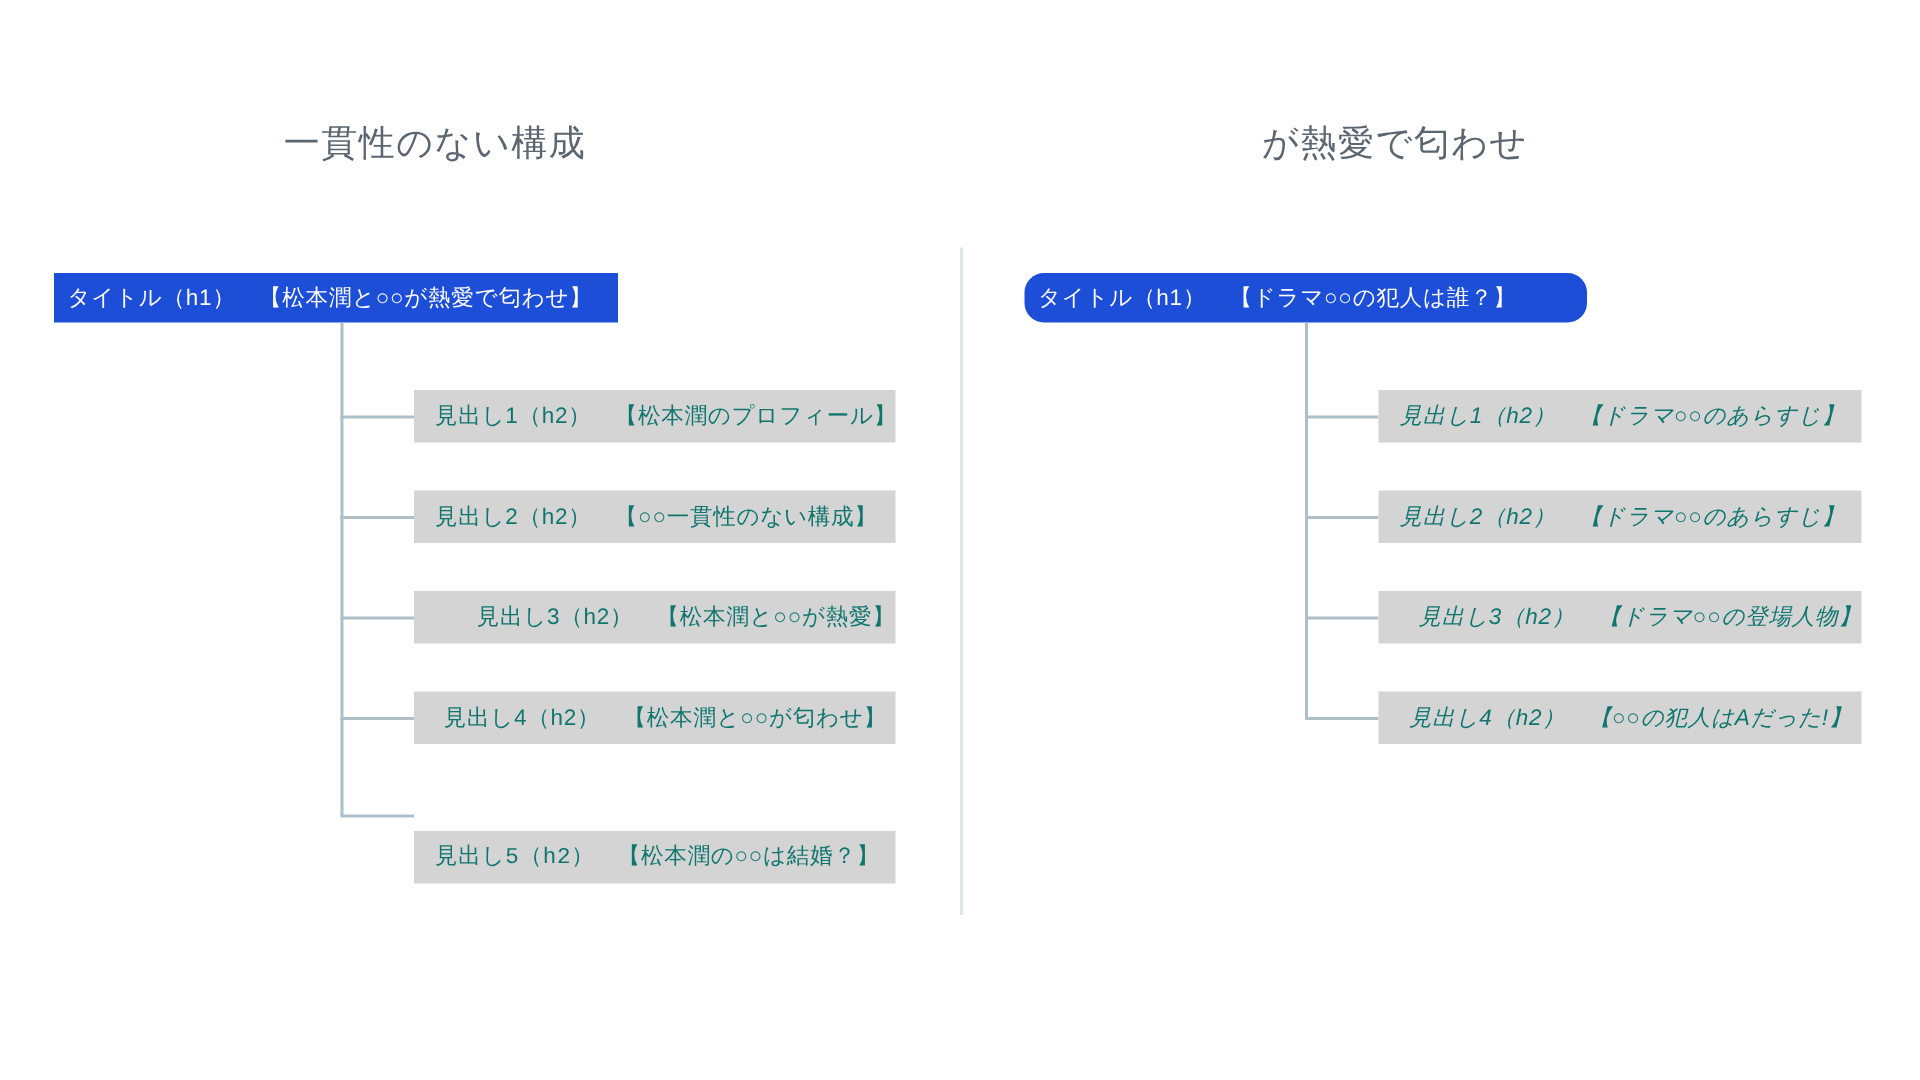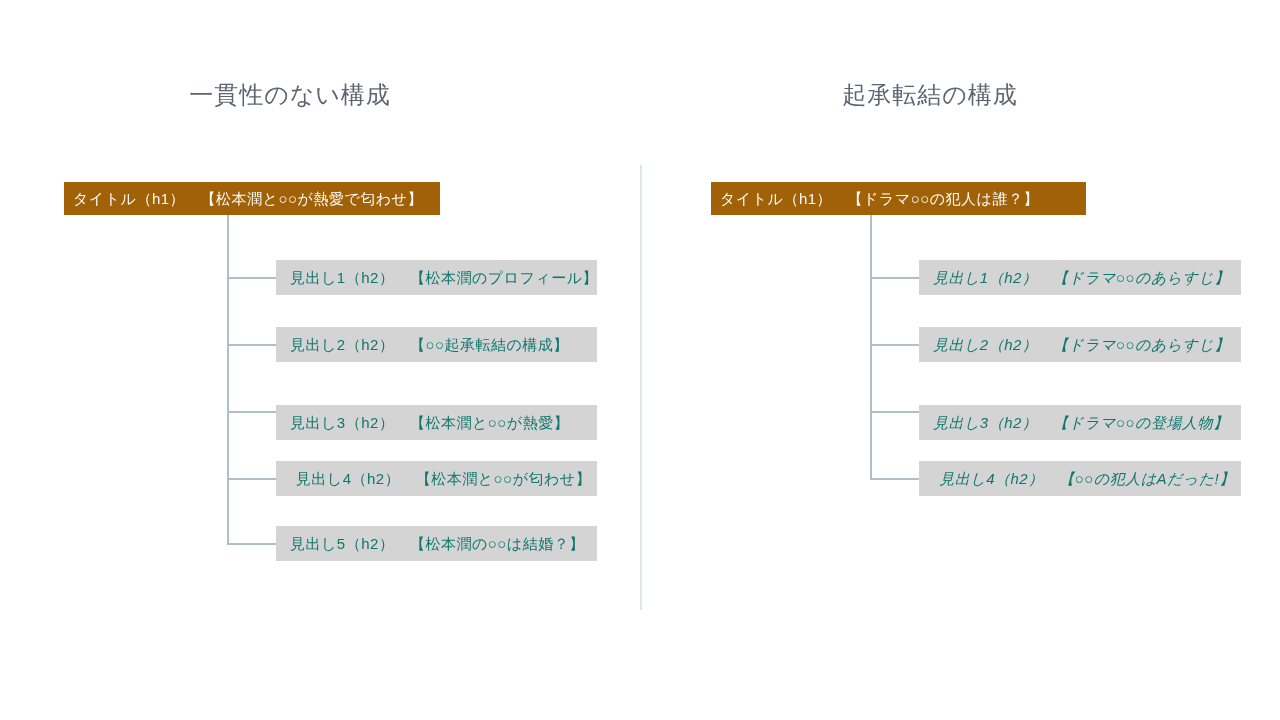--- a/index.html
+++ b/index.html
@@ -22,29 +22,28 @@
     text-align: center;
     font-size: 24px;
     color: #5c6670;
     letter-spacing: 1px;
     white-space: nowrap;
   }
   .h1box {
     position: absolute;
     top: 182px;
     height: 33px;
-    background: #a16207;
+    background: #1d4ed8;
     color: #fcfcfc;
     font-size: 15px;
     line-height: 33px;
     padding-left: 9px;
     box-sizing: border-box;
     white-space: nowrap;
     letter-spacing: 0.5px;
-    margin-left: 28px;
   }
   .h2box {
     position: absolute;
     height: 35px;
     background: #d4d4d4;
     color: #0f766e;
     font-size: 15px;
     line-height: 35px;
     padding-left: 14px;
     box-sizing: border-box;
@@ -69,30 +68,30 @@
     left: 640px;
     top: 165px;
     background: #dde6eb;
   }
   
   .p0 .h1box { left: 36px;  width: 376px; }
   .p0 .h2box { left: 276px; width: 321px; }
   .p0 .vline { left: 227px; top: 215px; height: 329px; }
   .p0 .hline { left: 227px; }
   
-  .p1 .h1box { left: 683px; width: 375px; }
+  .p1 .h1box { left: 683px; width: 375px; border-radius: 13px; }
   .p1 .h2box { left: 919px; width: 322px; font-style: italic; }
   .p1 .vline { left: 870px; top: 215px; height: 264px; }
   .p1 .hline { left: 870px; }
   
   .row0 { top: 260px; }
   .row1 { top: 327px; }
-  .row2 { top: 405px; }
+  .row2 { top: 394px; text-align: right; }
   .row3 { top: 461px; text-align: center; }
-  .row4 { top: 526px; }
+  .row4 { top: 554px; font-family: Liberation Mono, monospace; }
   .b0 { top: 277px; }
   .b1 { top: 344px; }
   .b2 { top: 411px; }
   .b3 { top: 478px; }
   .b4 { top: 543px; }
   .t0 { left: 50px; }
   .t1 { left: 690px; }
 </style>
 </head>
 <body>
@@ -105,30 +104,30 @@
     <div class="h1box">タイトル（h1）　【松本潤と○○が熱愛で匂わせ】</div>
 
     <div class="vline"></div>
     <div class="hline b0"></div>
     <div class="hline b1"></div>
     <div class="hline b2"></div>
     <div class="hline b3"></div>
     <div class="hline b4"></div>
 
     <div class="h2box row0">見出し1（h2）　【松本潤のプロフィール】</div>
-    <div class="h2box row1">見出し2（h2）　【○○起承転結の構成】</div>
+    <div class="h2box row1">見出し2（h2）　【○○一貫性のない構成】</div>
     <div class="h2box row2">見出し3（h2）　【松本潤と○○が熱愛】</div>
     <div class="h2box row3">見出し4（h2）　【松本潤と○○が匂わせ】</div>
     <div class="h2box row4">見出し5（h2）　【松本潤の○○は結婚？】</div>
   </div>
 
   <div class="divider"></div>
 
   <div class="p1">
-    <div class="section-title t1">起承転結の構成</div>
+    <div class="section-title t1">が熱愛で匂わせ</div>
 
     <div class="h1box">タイトル（h1）　【ドラマ○○の犯人は誰？】</div>
 
     <div class="vline"></div>
     <div class="hline b0"></div>
     <div class="hline b1"></div>
     <div class="hline b2"></div>
     <div class="hline b3"></div>
 
     <div class="h2box row0">見出し1（h2）　【ドラマ○○のあらすじ】</div>

